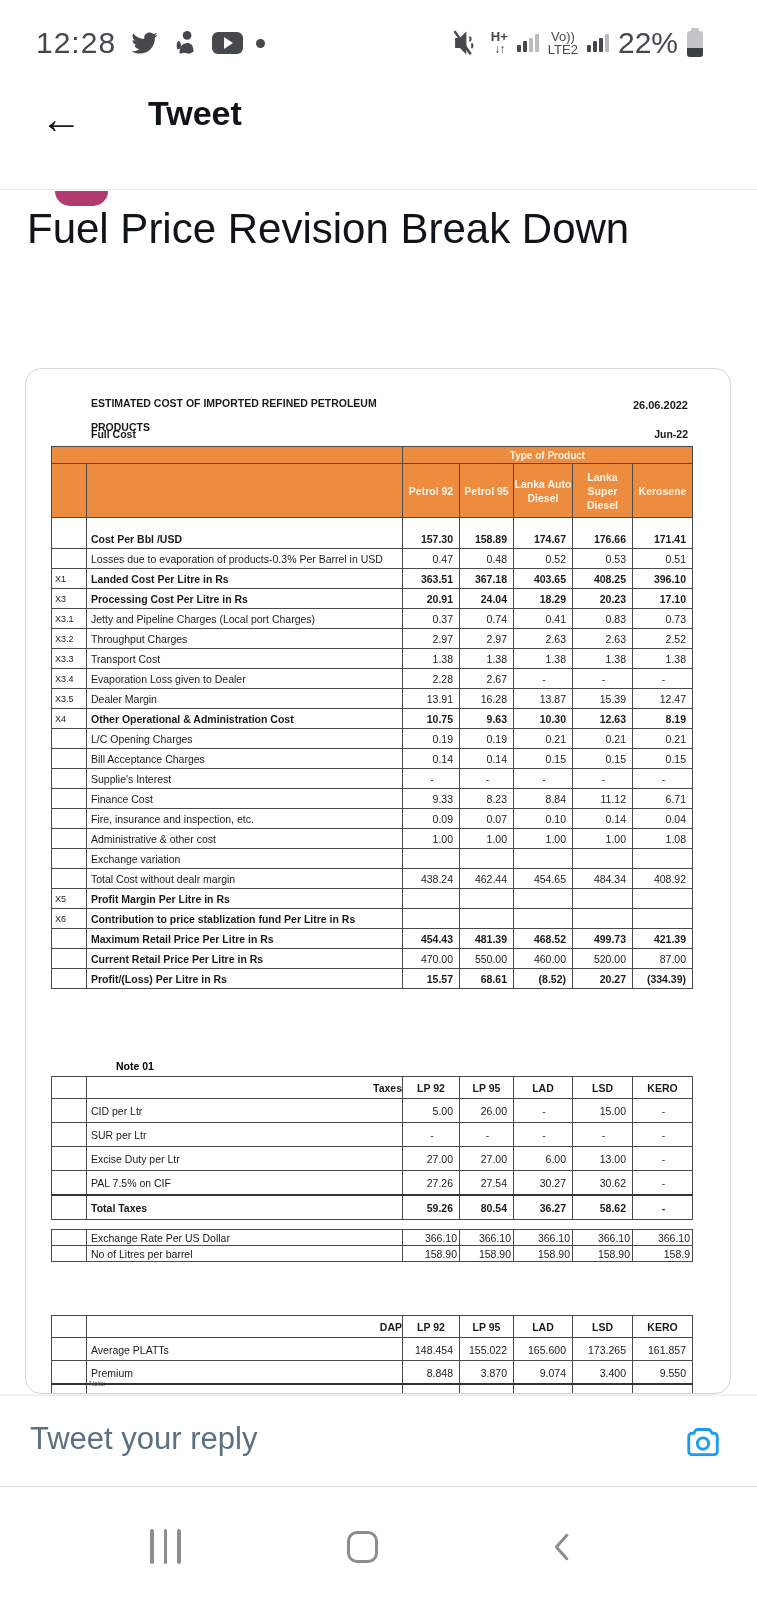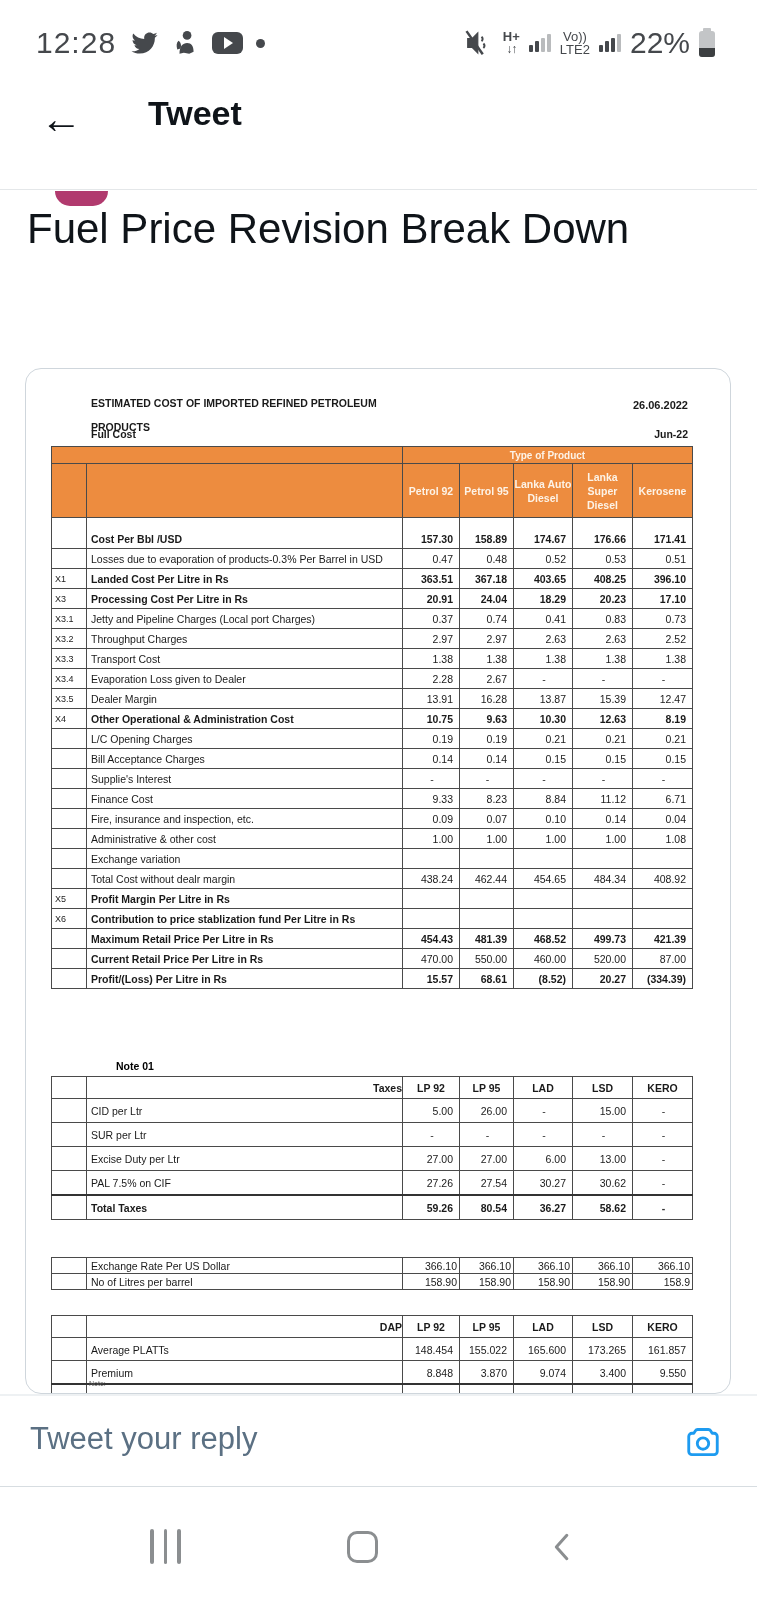--- a/index.html
+++ b/index.html
@@ -1,20 +1,20 @@
 <!DOCTYPE html>
 <html><head>
 <meta charset="utf-8">
 <style>
   * { margin:0; padding:0; box-sizing:border-box; }
   body { background:#fff; font-family:"Liberation Sans", sans-serif; }
   .screen { position:relative; width:757px; height:1600px; background:#fff; overflow:hidden; }
 
   
-  .status-bar { position:absolute; top:20px; left:0; right:0; height:46px; color:#45484c; }
+  .status-bar { position:absolute; top:20px; left:0; right:12px; height:46px; color:#45484c; }
   .sb-left { position:absolute; left:36px; top:0; height:46px; display:flex; align-items:center; gap:13px; }
   .sb-right { position:absolute; right:42px; top:0; height:46px; display:flex; align-items:center; gap:9px; }
   .sb-time { font-size:30px; letter-spacing:1px; }
   .yt-icon { width:31px; height:22px; background:#45484c; border-radius:6px; display:flex; align-items:center; justify-content:center; }
   .yt-icon .tri { width:0; height:0; border-left:9px solid #fff; border-top:6px solid transparent; border-bottom:6px solid transparent; margin-left:2px; }
   .sb-dot { width:9px; height:9px; border-radius:50%; background:#45484c; }
   .net-stack { display:flex; flex-direction:column; align-items:center; font-size:13px; line-height:13px; font-weight:bold; }
   .net-stack .arrows { font-weight:normal; font-size:12px; letter-spacing:-1px; }
   .bars { display:flex; align-items:flex-end; gap:2px; height:18px; }
   .bars i { width:4px; background:#b9bbbd; display:block; border-radius:1px; }
@@ -54,21 +54,21 @@
   .b { font-weight:bold; }
   .dash { text-align:center; padding-right:2px !important; color:#333; }
   tr.tall td { padding-top:15px !important; }
   tr.strong-top td { border-top:2px solid #333; }
 
   .note-title { position:absolute; left:90px; top:691px; font-size:10.5px; font-weight:bold; }
   .note { top:707px; }
   .note thead th, .dap thead th { height:22px; font-weight:bold; text-align:center; vertical-align:middle; background:#fff; }
   .note thead th.nl, .dap thead th.nl { text-align:right; padding-left:4px; }
   .note tbody td { padding:6px 4px 5px 4px; line-height:12px; vertical-align:bottom; }
-  .exch { top:860px;margin-top:28px; }
+  .exch { top:860px; }
   .exch tbody td { padding:2px 2px 1px 4px; line-height:12px; }
   .exch .c-val { padding-right:2px !important; }
   .dap { top:946px; }
   .dap tbody td { padding:6px 4px 4px 4px; line-height:12px; vertical-align:bottom; }
   .foot-note { position:absolute; left:63px; top:1011px; font-size:7px; color:#555; }
 
   
   .reply-div-top { position:absolute; left:0; right:0; top:1394px; height:2px; background:#eef1f3; }
   .reply-placeholder { position:absolute; left:30px; top:1421px; font-size:31px; color:#5b7083; }
   .camera-btn { position:absolute; left:684px; top:1423px; width:38px; height:38px; color:#1d9bf0; cursor:pointer; }

